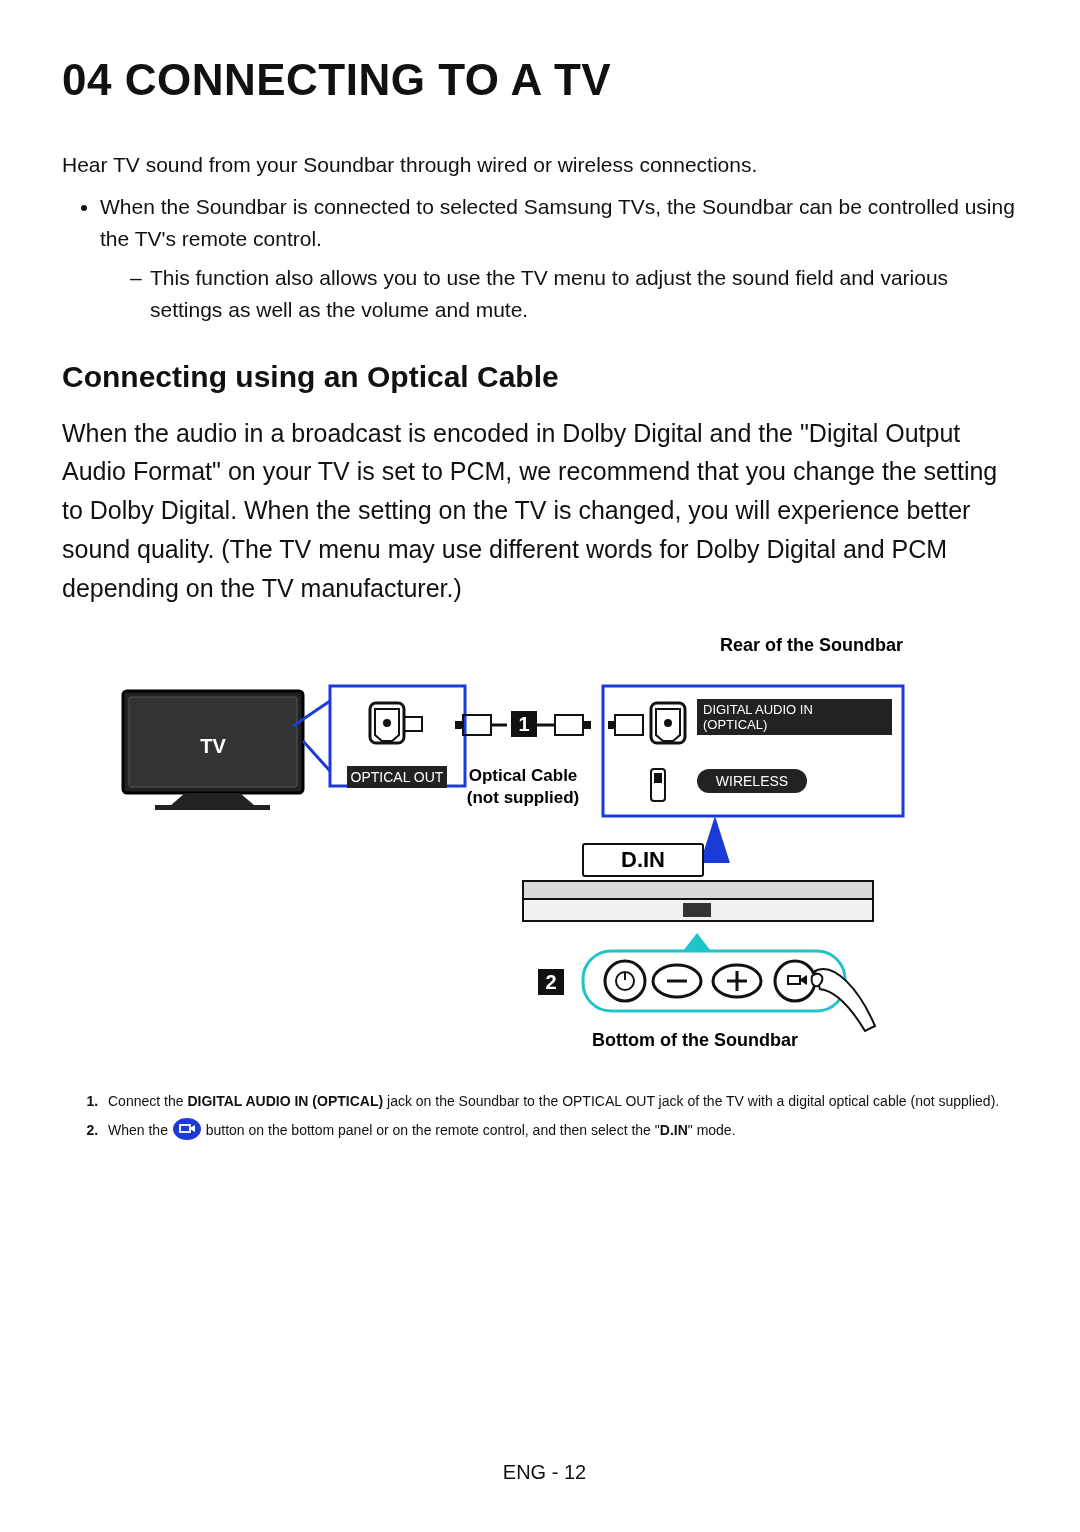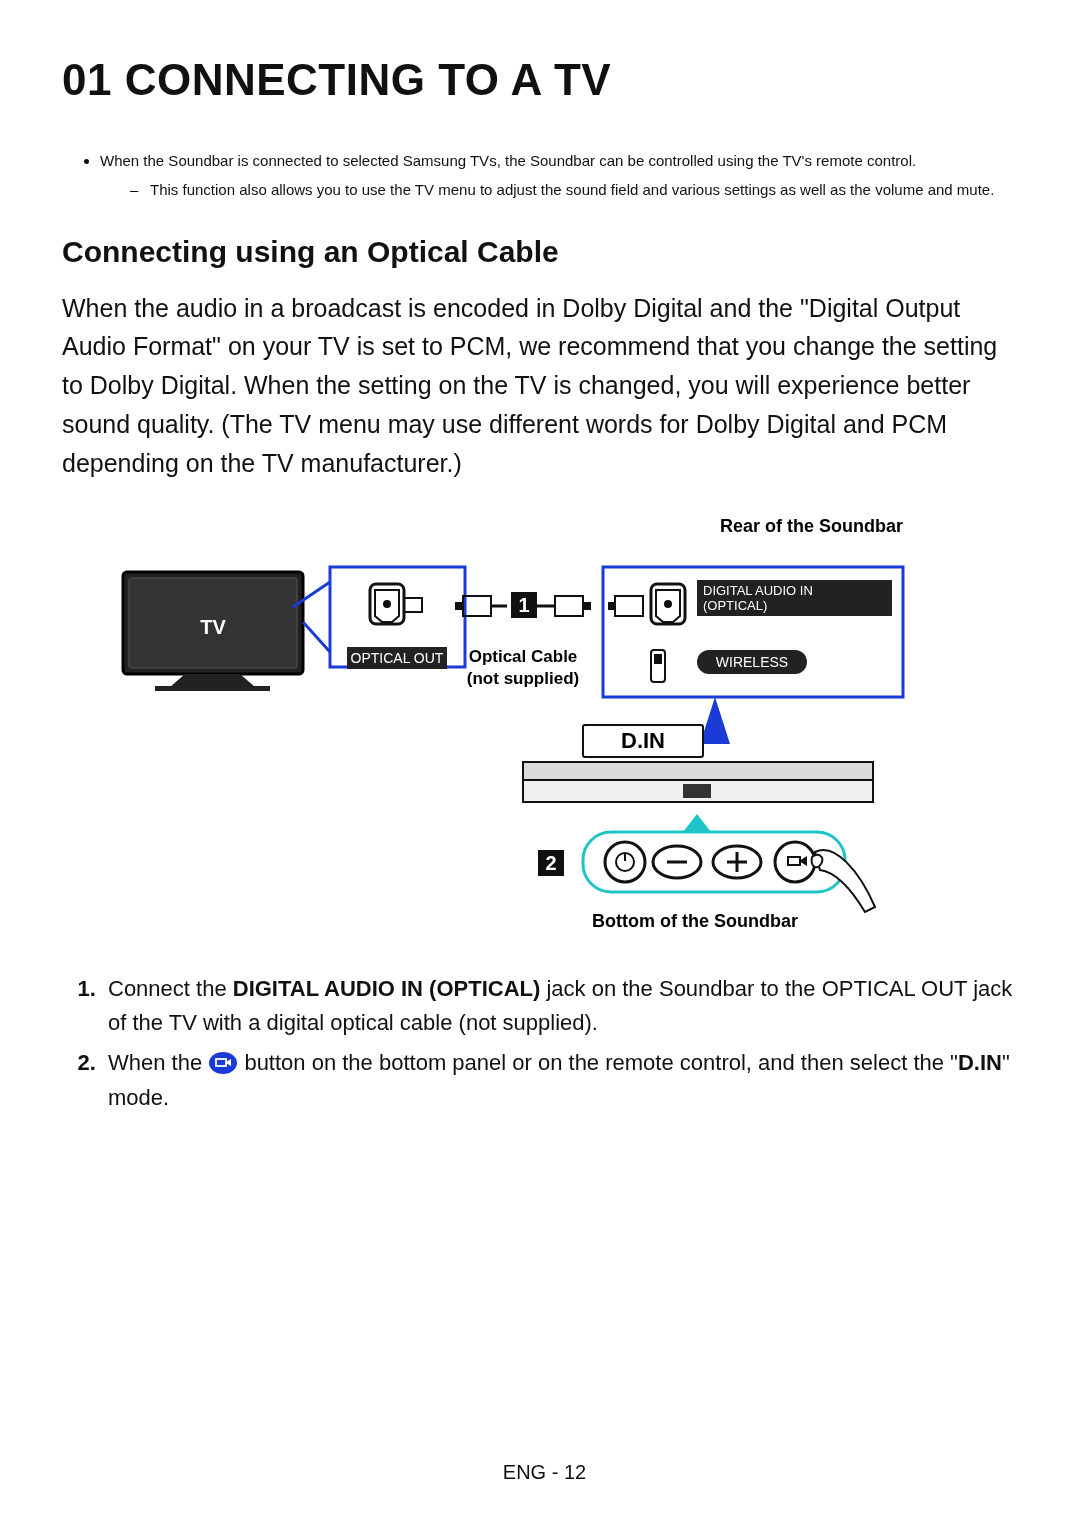--- a/index.html
+++ b/index.html
@@ -1,42 +1,43 @@
 <!DOCTYPE html>
 <html><head>
 <meta charset="utf-8">
 <style>
   * { box-sizing: border-box; margin: 0; padding: 0; }
   html, body { width: 1080px; height: 1532px; background: #fff; font-family: Arial, Helvetica, sans-serif; color: #111; }
   .page { padding: 55px 62px 30px 62px; width: 1080px; position: relative; height: 1532px; }
   h1.title { font-size: 44px; font-weight: 700; letter-spacing: 0.5px; margin-bottom: 44px; font-family: Arial, sans-serif; }
   .intro { font-size: 21px; line-height: 1.5; margin-bottom: 10px; }
-  ul.bullets { list-style: disc; padding-left: 38px; font-size: 15px; line-height: 1.55; }
+  ul.bullets { list-style: disc; padding-left: 38px; font-size: 21px; line-height: 1.55; }
   ul.bullets > li { margin-bottom: 6px; }
   ul.dashes { list-style: none; padding-left: 30px; margin-top: 6px; }
   ul.dashes > li { position: relative; padding-left: 20px; margin-bottom: 6px; }
   ul.dashes > li::before { content: "–"; position: absolute; left: 0; top: 0; }
   h2.subtitle { font-size: 30px; font-weight: 700; margin-top: 33px; margin-bottom: 20px; }
   .para { font-size: 25px; line-height: 1.55; }
-  .diagram-wrap { margin-top: 30px; margin-bottom: 30px; position: relative; height: 430px; }
+  .diagram-wrap { margin-top: 24px; margin-bottom: 30px; position: relative; height: 430px; }
   .diagram { width: 100%; height: 100%; }
-  ol.steps { list-style: decimal; padding-left: 40px; font-size: 22px; line-height: 1.55; margin-top: 20px; }
+  ol.steps { list-style: decimal; padding-left: 40px; font-size: 14px; line-height: 1.55; margin-top: 20px; }
   ol.steps > li { padding-left: 6px; margin-bottom: 6px; }
   ol.steps > li::marker { font-weight: 700; }
   .b { font-weight: 700; }
   .footer { position: absolute; bottom: 48px; left: 0; width: 100%; text-align: center; font-size: 20px; padding-left: 9px; }
   .source-icon { display: inline-block; vertical-align: middle; width: 30px; height: 24px; position: relative; top: -2px; }
 </style>
 </head>
 <body>
 
 <div class="page">
 
-  <h1 class="title">01   CONNECTING TO A TV</h1>
+  <h1 class="title">04   CONNECTING TO A TV</h1>
 
+  <p class="intro">Hear TV sound from your Soundbar through wired or wireless connections.</p>
 
   <ul class="bullets">
     <li>
       <span>When the Soundbar is connected to selected Samsung TVs, the Soundbar can be controlled using the TV's remote control.</span>
       <ul class="dashes">
         <li>This function also allows you to use the TV menu to adjust the sound field and various settings as well as the volume and mute.</li>
       </ul>
     </li>
   </ul>
 

